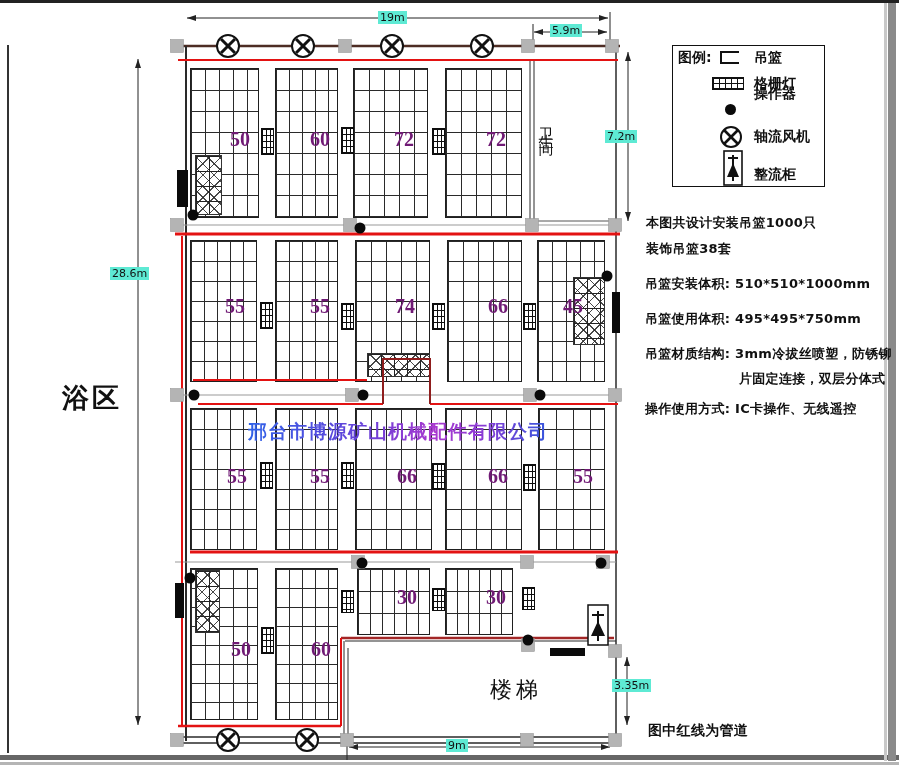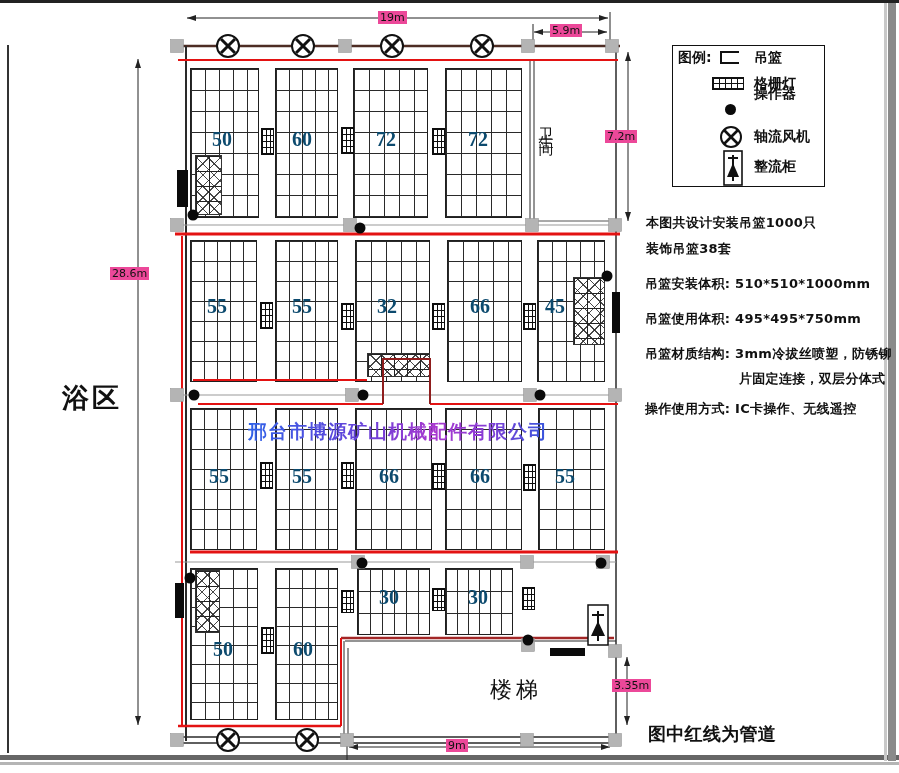--- a/index.html
+++ b/index.html
@@ -19,24 +19,24 @@
       linear-gradient(to bottom,#222 1px,transparent 1px);
     background-size:100% 100%,100% 100%,13px 100%,100% 15px;}
   
   .grille{position:absolute;width:13px;height:27px;box-sizing:border-box;border:1.5px solid #0d0d0d;
     background:#fff;z-index:3;
     background-image:linear-gradient(to right,#0d0d0d 1px,transparent 1px),
                      linear-gradient(to bottom,#0d0d0d 1px,transparent 1px);
     background-size:4px 100%,100% 6px;}
   .grille.short{height:23px;}
   
-  .count{position:absolute;width:38px;text-align:left;z-index:6;
-    font:bold 20px "Liberation Serif",serif;color:#0c4a6e;}
-  
-  .dim{position:absolute;z-index:10;background:#ec4899;padding:0 2px;
+  .count{position:absolute;width:38px;text-align:right;z-index:6;
+    font:bold 20px "Liberation Serif",serif;color:#701a75;}
+  
+  .dim{position:absolute;z-index:10;background:#5eead4;padding:0 2px;
     font:11px "DejaVu Sans",sans-serif;color:#111;white-space:nowrap;}
   .room{position:absolute;z-index:10;color:#111;white-space:nowrap;text-align:right;}
   .svglayer{position:absolute;left:0;top:0;z-index:5;pointer-events:none;}
   .notes{font:bold 13px "DejaVu Sans",sans-serif;}
   .note-line{position:absolute;z-index:10;white-space:nowrap;letter-spacing:.3px;}
   .legend{position:absolute;left:672px;top:45px;width:153px;height:142px;z-index:10;
     border:1.5px solid #111;background:#fff;box-sizing:border-box;}
   .legend .lbl{position:absolute;font:bold 14px "DejaVu Sans",sans-serif;white-space:nowrap;}
   .basket-sym{position:absolute;width:19px;height:13px;box-sizing:border-box;
     border:2px solid #111;border-right:none;}
@@ -246,21 +246,21 @@
       <polygon points="591,636 605,636 598,621" fill="#111"></polygon>
     </g>
   </svg>
 
   <span class="count" style="left:212px;top:128px">50</span>
   <span class="count" style="left:292px;top:128px">60</span>
   <span class="count" style="left:376px;top:128px">72</span>
   <span class="count" style="left:468px;top:128px">72</span>
   <span class="count" style="left:207px;top:295px">55</span>
   <span class="count" style="left:292px;top:295px">55</span>
-  <span class="count" style="left:377px;top:295px">32</span>
+  <span class="count" style="left:377px;top:295px">74</span>
   <span class="count" style="left:470px;top:295px">66</span>
   <span class="count" style="left:545px;top:295px">45</span>
   <span class="count" style="left:209px;top:465px">55</span>
   <span class="count" style="left:292px;top:465px">55</span>
   <span class="count" style="left:379px;top:465px">66</span>
   <span class="count" style="left:470px;top:465px">66</span>
   <span class="count" style="left:555px;top:465px">55</span>
   <span class="count" style="left:213px;top:638px">50</span>
   <span class="count" style="left:293px;top:638px">60</span>
   <span class="count" style="left:379px;top:586px">30</span>
@@ -269,21 +269,21 @@
   <span class="dim" style="left:378px;top:11px">19m</span>
   <span class="dim" style="left:550px;top:24px">5.9m</span>
   <span class="dim" style="left:605px;top:130px">7.2m</span>
   <span class="dim" style="left:110px;top:267px">28.6m</span>
   <span class="dim" style="left:612px;top:679px">3.35m</span>
   <span class="dim" style="left:446px;top:739px">9m</span>
 
   <span class="room" style="left:62px;top:380px;font-size:27px;font-weight:bold;letter-spacing:3px;">浴区</span>
   <span class="vlabel" style="left:536px;top:115px;height:105px;">卫生间</span>
   <span class="room" style="left:490px;top:675px;font-size:22px;letter-spacing:4px;">楼梯</span>
-  <span class="room notes note-line" style="left:648px;top:722px;font-size:18px;">图中红线为管道</span>
+  <span class="room notes note-line" style="left:648px;top:722px;font-size:14px;">图中红线为管道</span>
 
   <span class="watermark">邢台市博源矿山机械配件有限公司</span>
 
   <div class="legend">
     <span class="lbl" style="left:5px;top:3px">图例:</span>
     <span class="basket-sym" style="left:47px;top:5px"></span>
     <span class="lbl" style="left:81px;top:3px">吊篮</span>
     <span class="grille-sym" style="left:39px;top:31px"></span>
     <span class="lbl" style="left:81px;top:29px">格栅灯</span>
     <span class="dot-sym" style="left:52px;top:58px"></span>
@@ -293,21 +293,21 @@
       <line x1="5" y1="5" x2="19" y2="19" stroke="#111" stroke-width="2.6"></line>
       <line x1="5" y1="19" x2="19" y2="5" stroke="#111" stroke-width="2.6"></line>
     </svg>
     <span class="lbl" style="left:81px;top:82px">轴流风机</span>
     <svg style="position:absolute;left:50px;top:104px" width="20" height="36" viewBox="0 0 20 36">
       <rect x="1" y="1" width="18" height="34" fill="none" stroke="#111" stroke-width="1.6"></rect>
       <line x1="10" y1="5" x2="10" y2="31" stroke="#111" stroke-width="2"></line>
       <line x1="5" y1="8" x2="15" y2="8" stroke="#111" stroke-width="2"></line>
       <polygon points="4,27 16,27 10,13" fill="#111"></polygon>
     </svg>
-    <span class="lbl" style="left:81px;top:112px">整流柜</span>
+    <span class="lbl" style="left:81px;top:120px">整流柜</span>
   </div>
 
   <div class="notes">
     <span class="note-line" style="left:646px;top:214px">本图共设计安装吊篮1000只</span>
     <span class="note-line" style="left:646px;top:240px">装饰吊篮38套</span>
     <span class="note-line" style="left:645px;top:275px">吊篮安装体积: 510*510*1000mm</span>
     <span class="note-line" style="left:645px;top:310px">吊篮使用体积: 495*495*750mm</span>
     <span class="note-line" style="left:645px;top:345px">吊篮材质结构: 3mm冷拔丝喷塑，防锈铆</span>
     <span class="note-line" style="left:739px;top:370px">片固定连接，双层分体式</span>
     <span class="note-line" style="left:645px;top:400px">操作使用方式: IC卡操作、无线遥控</span>

